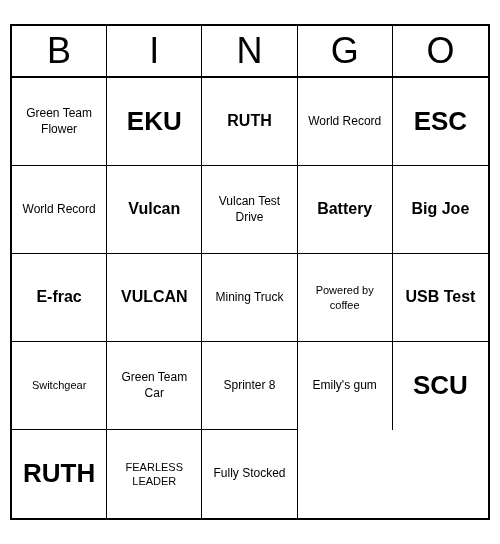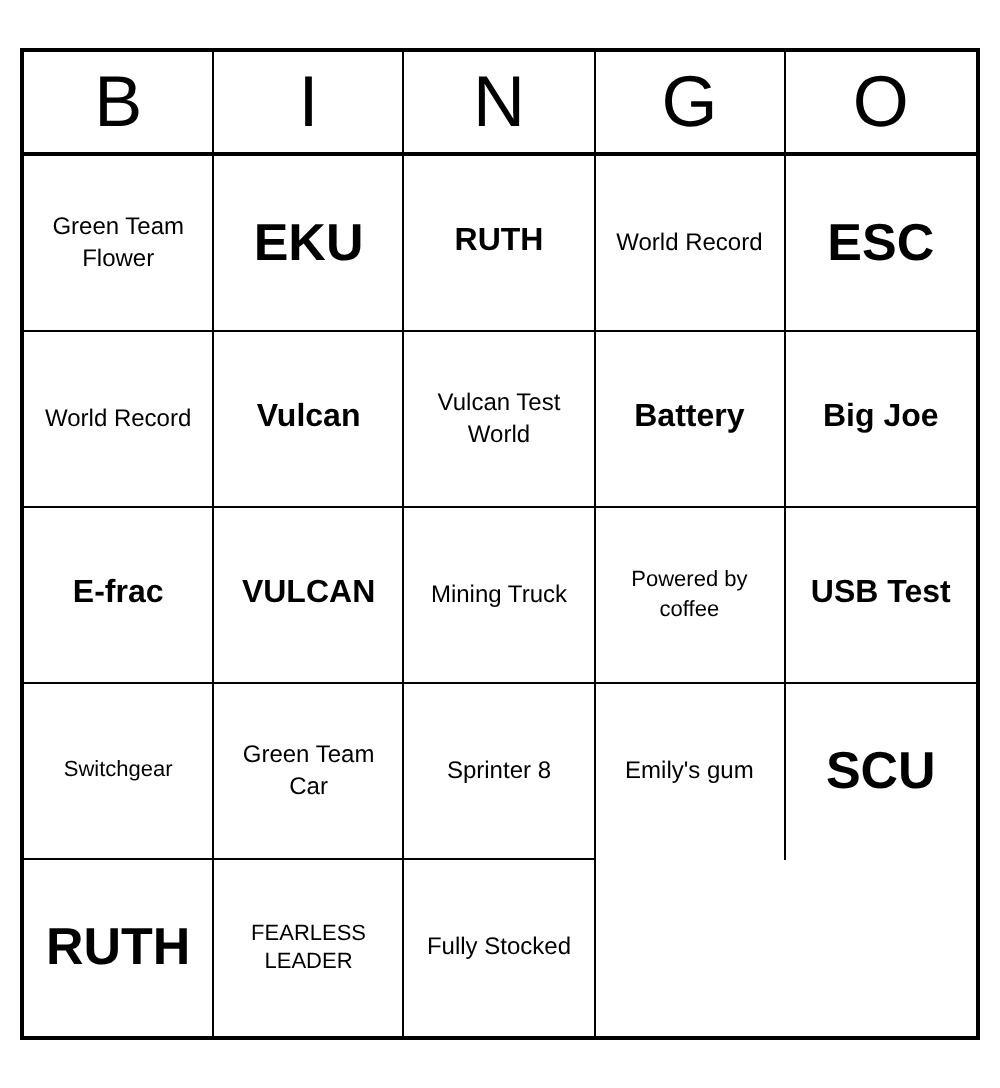--- a/index.html
+++ b/index.html
@@ -116,21 +116,21 @@
       <div class="bingo-cell">
         <span class="cell-text large">ESC</span>
       </div>
       <div class="bingo-cell">
         <span class="cell-text small">World Record</span>
       </div>
       <div class="bingo-cell">
         <span class="cell-text medium">Vulcan</span>
       </div>
       <div class="bingo-cell">
-        <span class="cell-text small">Vulcan Test World</span>
+        <span class="cell-text small">Vulcan Test Drive</span>
       </div>
       <div class="bingo-cell">
         <span class="cell-text medium">Battery</span>
       </div>
       <div class="bingo-cell">
         <span class="cell-text medium">Big Joe</span>
       </div>
       <div class="bingo-cell">
         <span class="cell-text medium">E-frac</span>
       </div>

